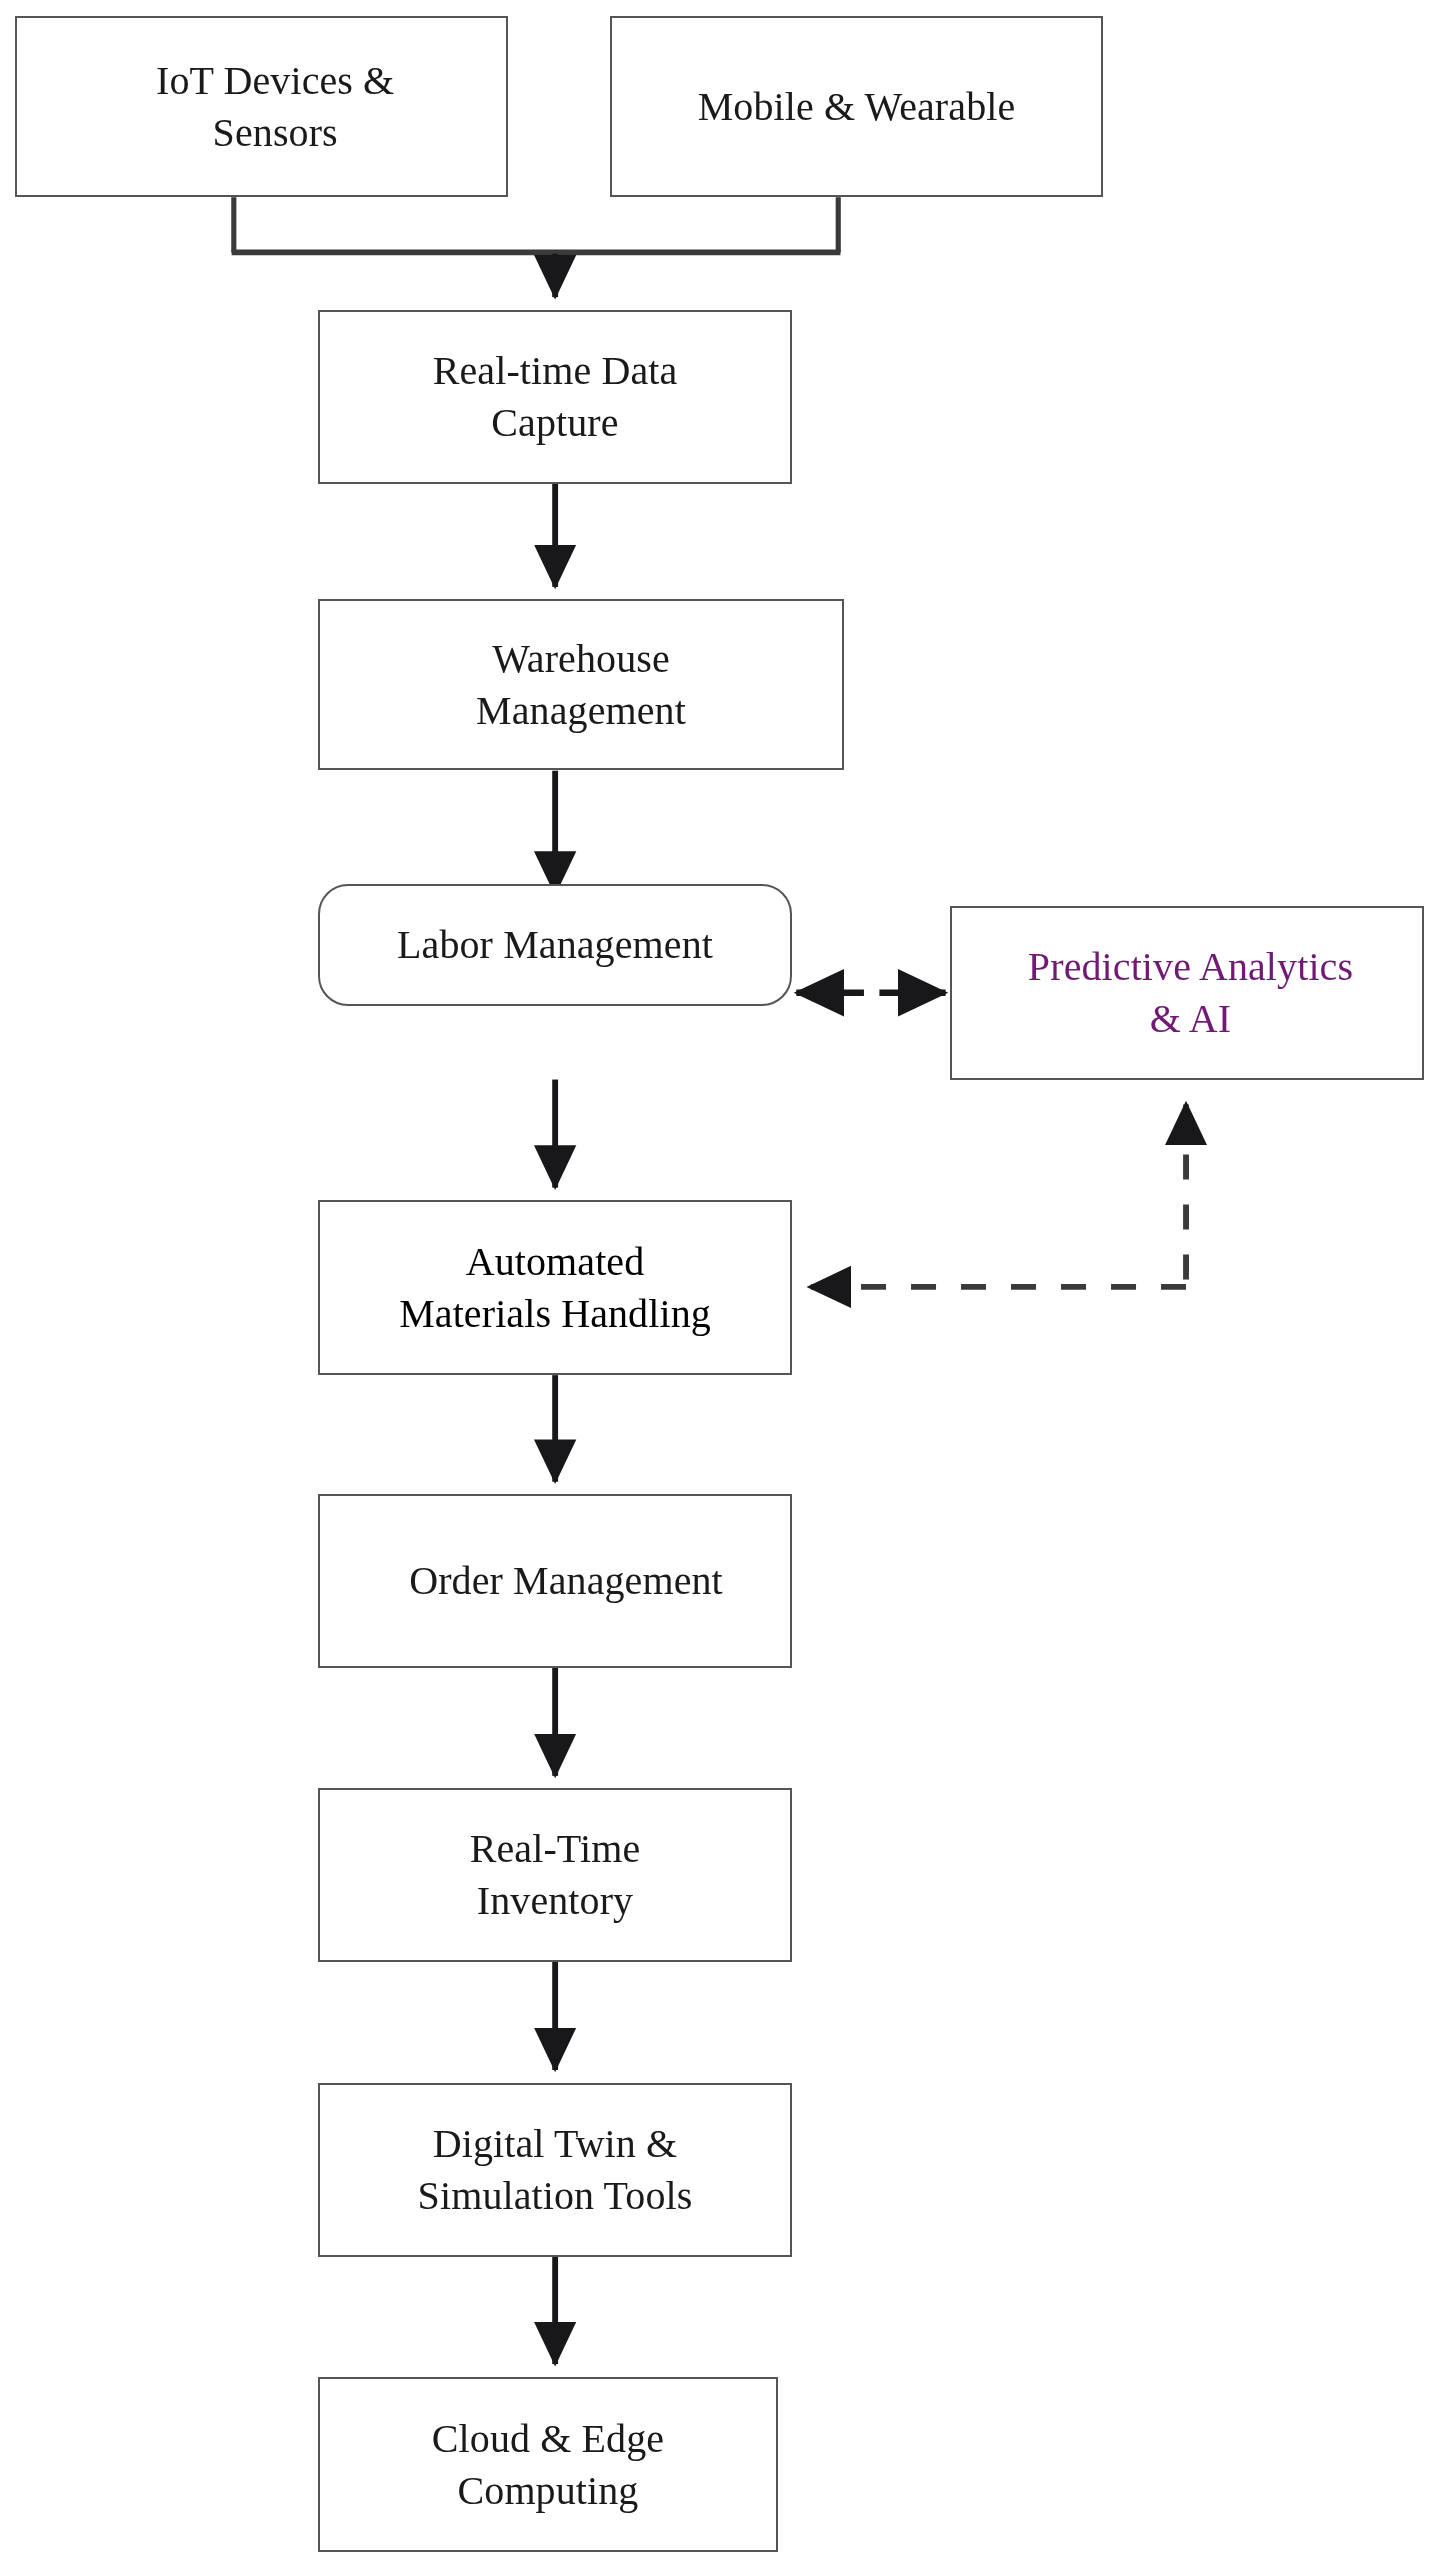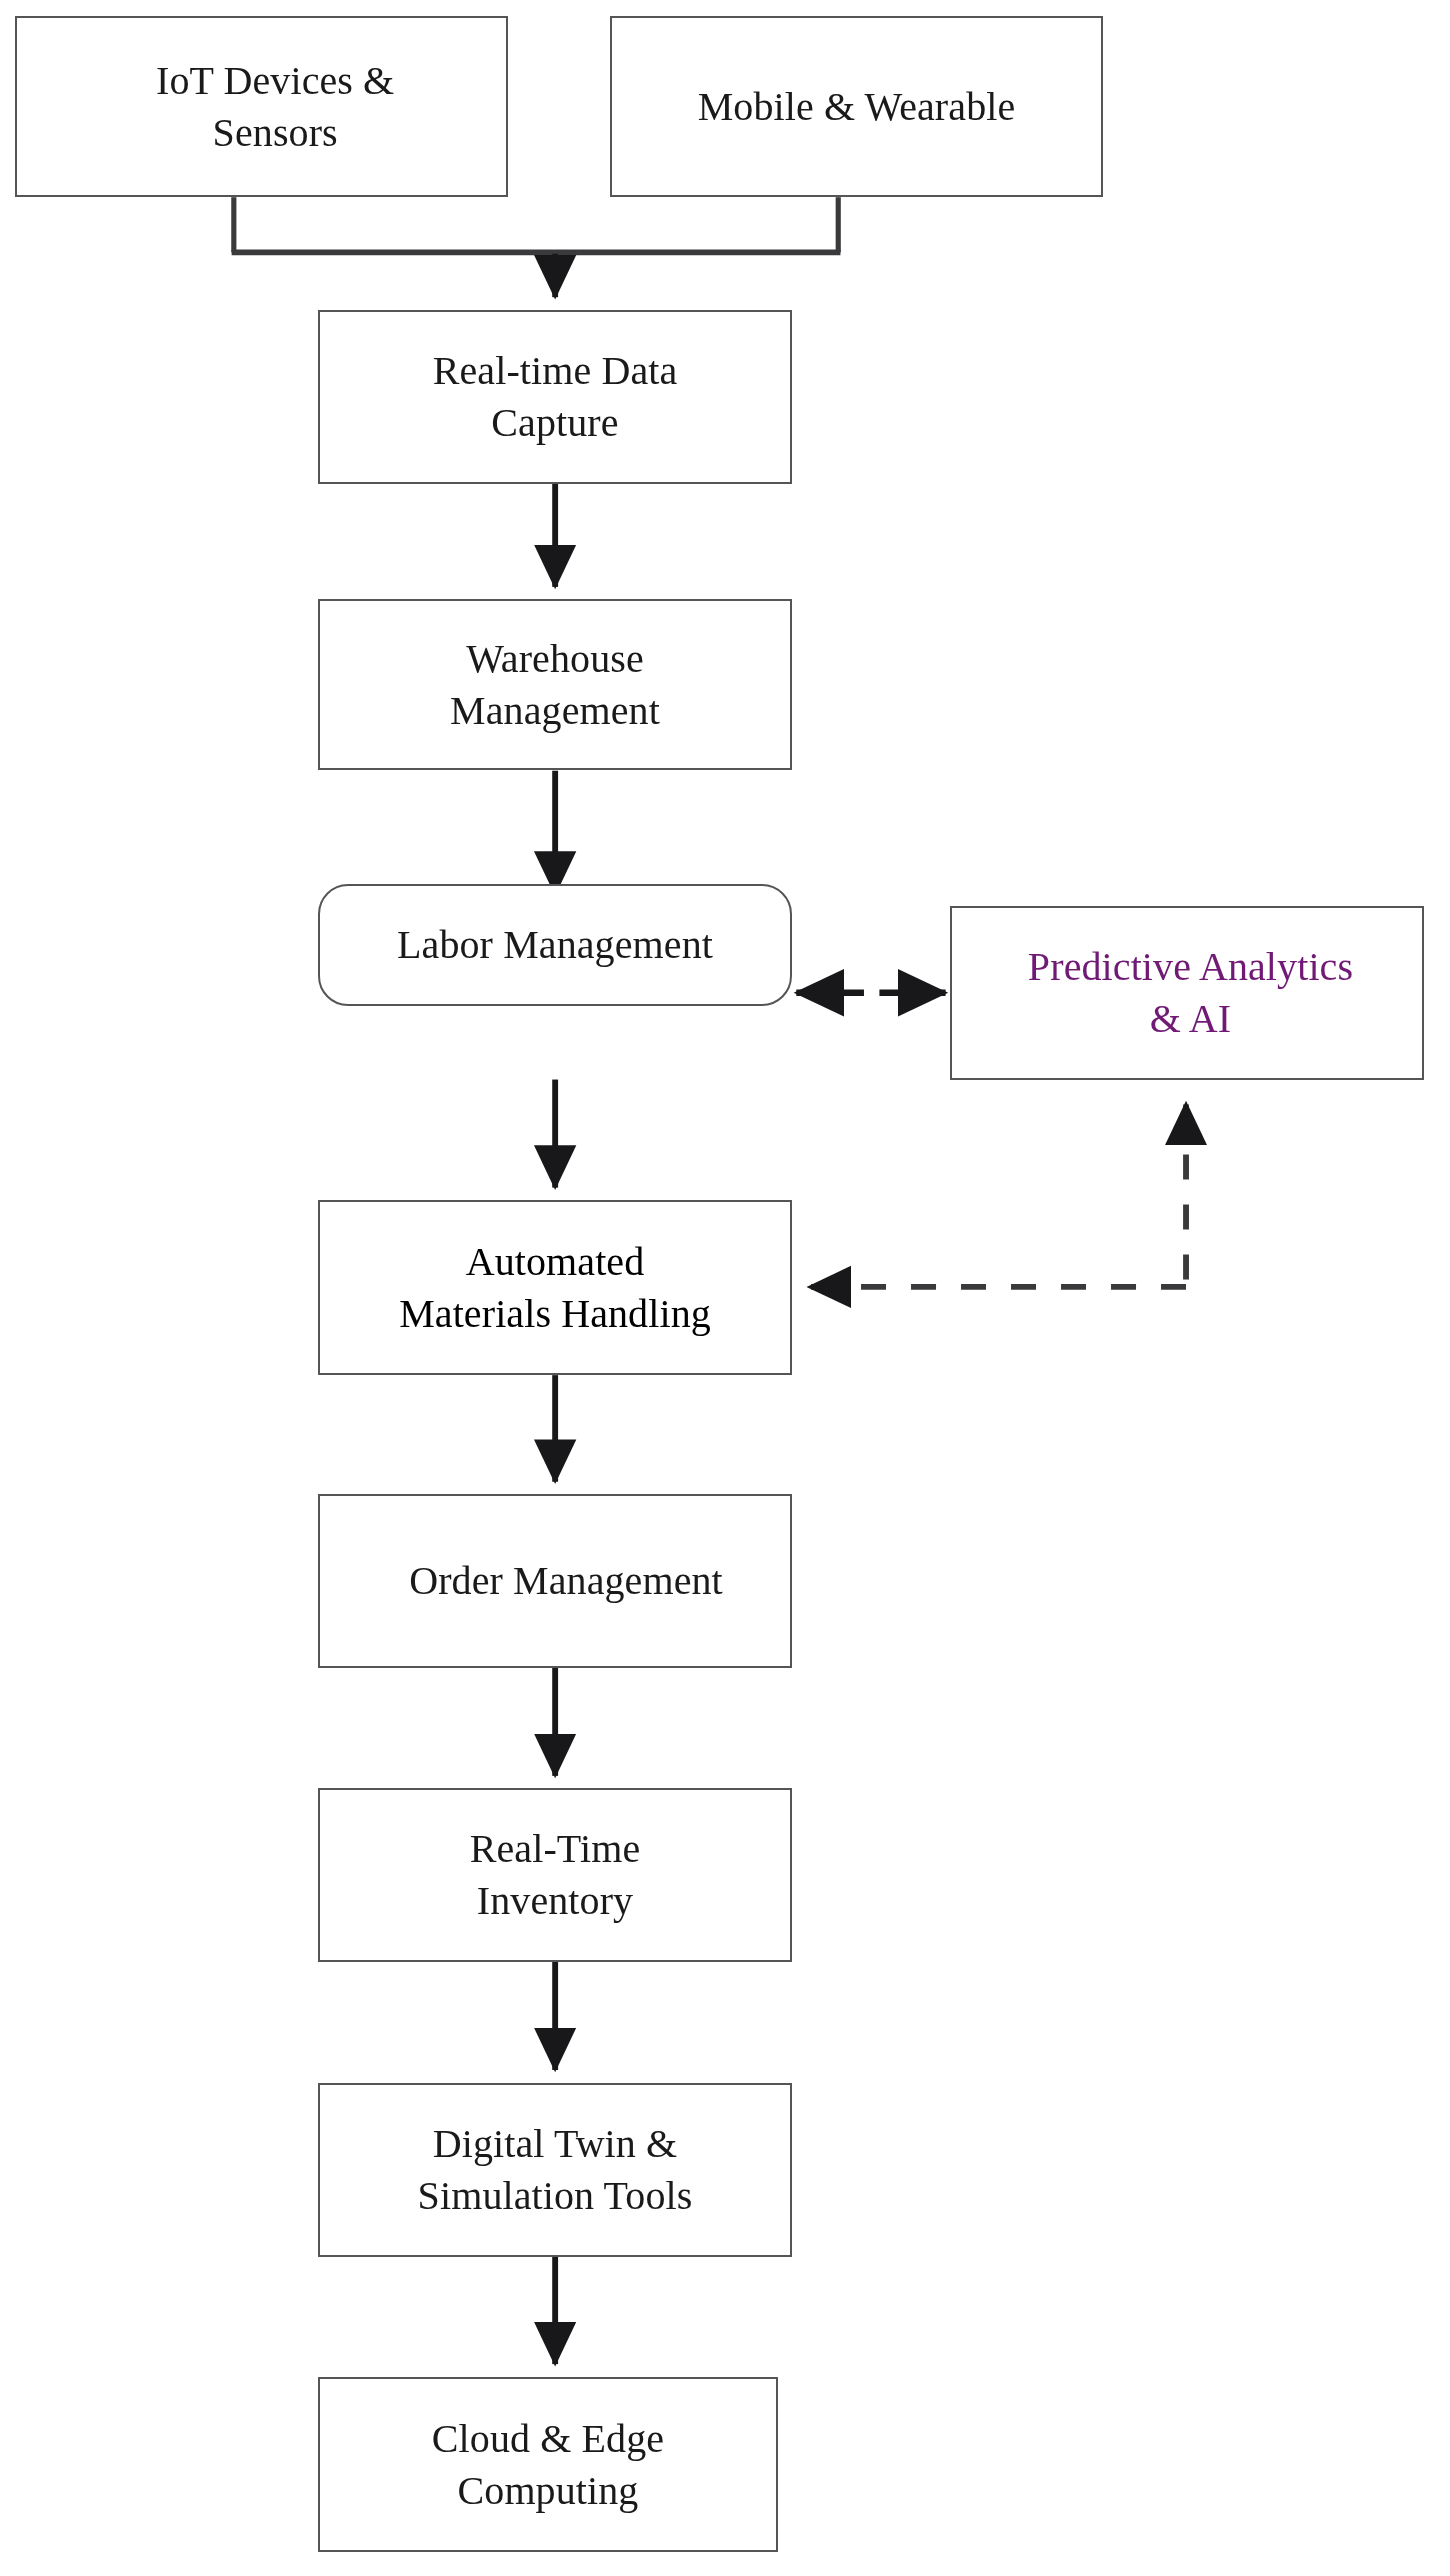--- a/index.html
+++ b/index.html
@@ -112,21 +112,21 @@
         <span class="node-label" style="color: rgb(26, 26, 26);">IoT Devices &amp;
 Sensors</span>
       </div>
       <div class="node" style="left: 610px; top: 16px; width: 493px; height: 181px; border-color: rgb(85, 85, 88);">
         <span class="node-label" style="color: rgb(26, 26, 26);">Mobile &amp; Wearable</span>
       </div>
       <div class="node" style="left: 318px; top: 310px; width: 474px; height: 174px; border-color: rgb(85, 85, 88); align-items: center;">
         <span class="node-label" style="color: rgb(26, 26, 26);">Real-time Data
 Capture</span>
       </div>
-      <div class="node" style="left: 318px; top: 599px; width: 474px; height: 171px; border-color: rgb(85, 85, 88);">
+      <div class="node" style="left: 318px; top: 599px; width: 526px; height: 171px; border-color: rgb(85, 85, 88);">
         <span class="node-label" style="color: rgb(26, 26, 26);">Warehouse
 Management</span>
       </div>
       <div class="node" style="left: 318px; top: 884px; width: 474px; height: 122px; border-color: rgb(85, 85, 88); border-radius: 30px;">
         <span class="node-label" style="color: rgb(26, 26, 26);">Labor Management</span>
       </div>
       <div class="node" style="left: 950px; top: 906px; width: 474px; height: 174px; border-color: rgb(85, 85, 88);">
         <span class="node-label" style="color: #701a75; margin-left: 7px;">Predictive Analytics
 &amp; AI</span>
       </div>

